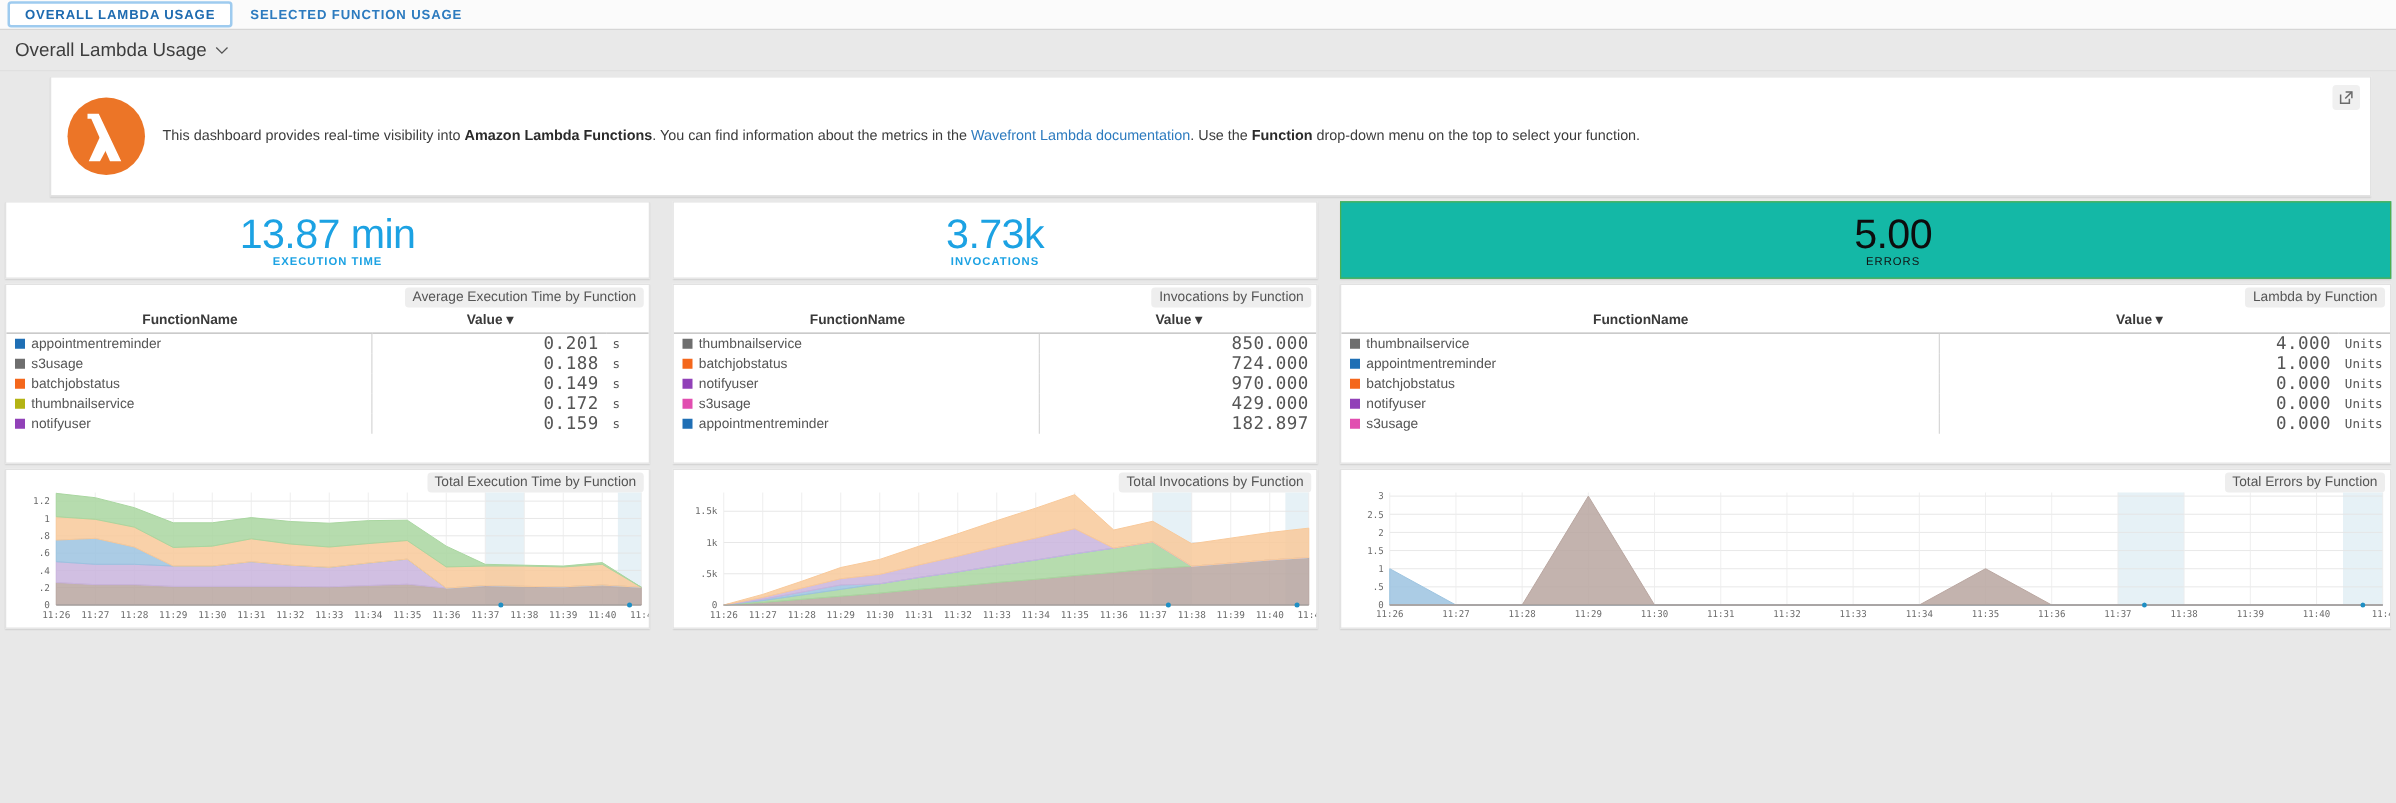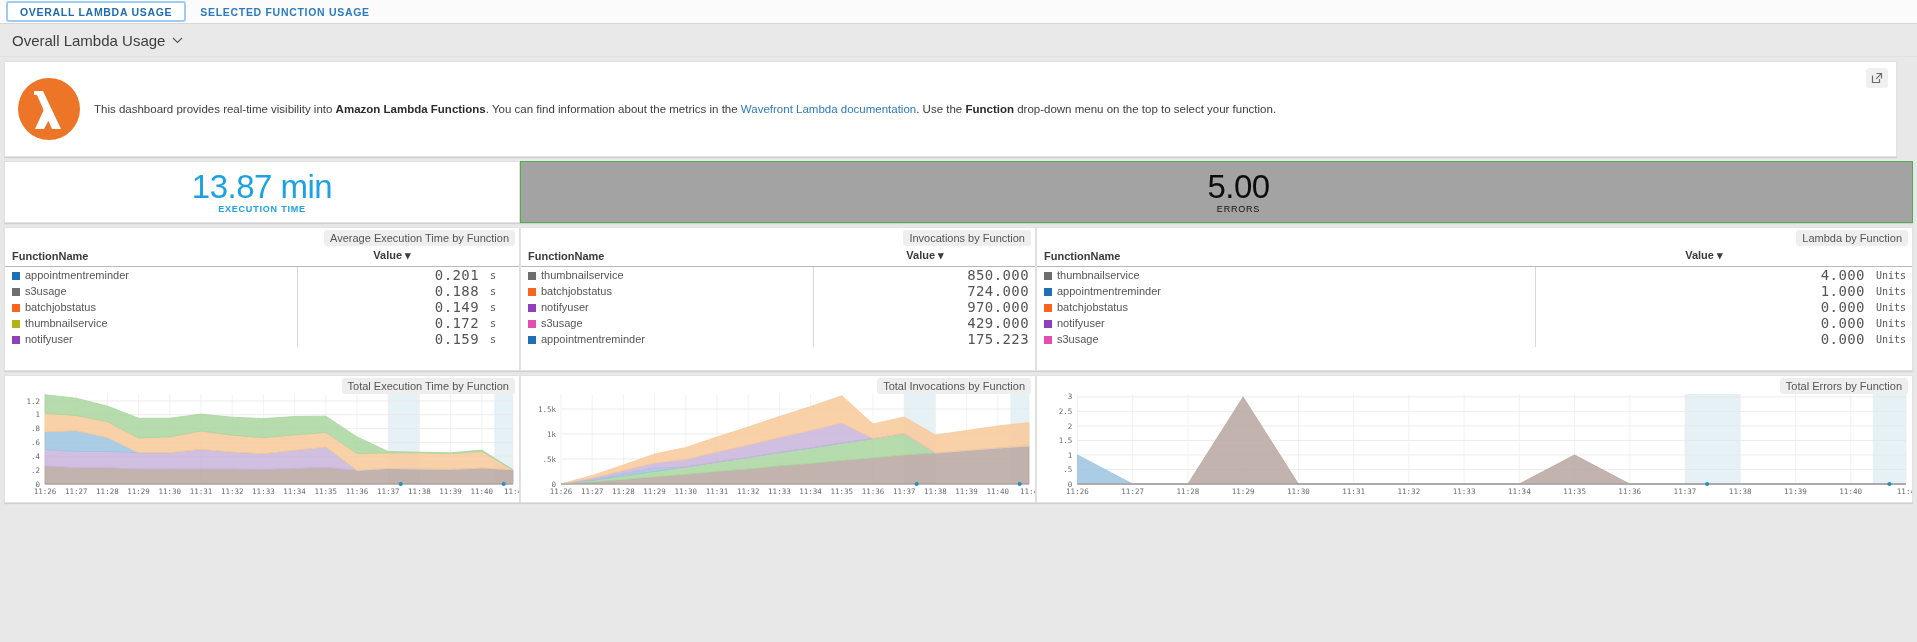--- a/index.html
+++ b/index.html
@@ -42,44 +42,44 @@
 
   
   .card{
     background:#fff;
     border:1px solid #e2e2e2;
     box-shadow:0 1px 1px rgba(0,0,0,.10);
     position:relative;
   }
 
   
-  .banner-wrap{ padding:4px 20px 0 4px; }
+  .banner-wrap{ padding:4px 20px 0 4px;margin-left:36px; }
   .banner{ height:96px; display:flex; align-items:center; }
   .lambda-logo{
     width:62px; height:62px; border-radius:50%;
     background:#ec7527; margin-left:13px; margin-right:14px;
     flex:0 0 auto; position:relative;
   }
   .lambda-logo svg{ position:absolute; left:13px; top:11px; }
   .banner-text{ font-size:11.5px; color:#3c3c3c; line-height:1.4; }
   .banner-text b{ color:#2b2b2b; }
   .banner-text a{ color:#2d7bbf; text-decoration:none; }
   .ext-link{
     position:absolute; top:6px; right:8px;
     width:22px; height:20px; border-radius:3px;
     display:flex; align-items:center; justify-content:center;
     background:#f0f0f0; cursor:pointer;
   }
 
   
-  .row{ display:flex; padding:4px 4px 0 4px; gap:0; }
+  .row{ display:flex; padding:4px 4px 0 4px; gap:18px; }
   .kpi{ height:62px; display:flex; align-items:center; justify-content:center; }
   .kpi.k1{ flex:0 0 516px; }
   .kpi.k2{ flex:0 0 516px; }
-  .kpi.k3{ flex:1 1 auto; background:#a3a3a3; border-color:#4caf50;padding-left:44px; }
+  .kpi.k3{ flex:1 1 auto; background:#14b8a6; border-color:#4caf50;padding-left:44px; }
   .kpi-inner{ text-align:center; line-height:1; }
   .kpi-value{ font-size:33px; font-weight:400; letter-spacing:-.5px; }
   .kpi-label{ font-size:9px; letter-spacing:.8px; margin-top:2px; }
   .kpi.k1 .kpi-value, .kpi.k2 .kpi-value{ color:#1ca2e3; }
   .kpi.k1 .kpi-label, .kpi.k2 .kpi-label{ color:#1ca2e3;font-weight:bold; }
   .kpi.k3 .kpi-value{ color:#0d0d0d; }
   .kpi.k3 .kpi-label{ color:#111; }
 
   
   .panel{ height:144px; overflow:hidden; }
@@ -88,21 +88,21 @@
   .panel.p3{ flex:1 1 auto; }
   .panel-title{
     position:absolute; top:2px; right:4px;
     font-size:11px; color:#555;
     background:#eeeeee; border-radius:3px;
     padding:2px 6px; white-space:nowrap;
   }
   table.tbl{ width:100%; border-collapse:collapse; margin-top:20px; }
   table.tbl th{
     font-size:11px; font-weight:700; color:#3a3a3a;
-    text-align:left; padding:1px 6px 4px 7px;
+    text-align:center; padding:1px 6px 4px 7px;
     border-bottom:1px solid #b9b9b9;
   }
   table.tbl th.val{ text-align:center; }
   table.tbl td{
     font-size:11px; color:#555; padding:0 6px; height:11.6px;
     white-space:nowrap;
   }
   table.tbl td.name{ padding-left:7px; border-right:1px solid #d8d8d8; width:57%; }
   table.tbl td.val{
     text-align:right; font-family:"DejaVu Sans Mono", monospace;
@@ -165,20 +165,26 @@
   </div>
 </div>
 
 <div class="row">
   <div class="card kpi k1">
     <div class="kpi-inner">
       <div class="kpi-value">13.87 min</div>
       <div class="kpi-label">EXECUTION TIME</div>
     </div>
   </div>
+  <div class="card kpi k2">
+    <div class="kpi-inner">
+      <div class="kpi-value">3.73k</div>
+      <div class="kpi-label">INVOCATIONS</div>
+    </div>
+  </div>
   <div class="card kpi k3">
     <div class="kpi-inner">
       <div class="kpi-value">5.00</div>
       <div class="kpi-label">ERRORS</div>
     </div>
   </div>
 </div>
 
 <div class="row">
   <div class="card panel p1">
@@ -237,21 +243,21 @@
           <tr>
             <td class="name"><span class="sw" style="background:#9141b8"></span><span>notifyuser</span></td>
             <td class="val">970.000</td>
           </tr>
           <tr>
             <td class="name"><span class="sw" style="background:#e14eb0"></span><span>s3usage</span></td>
             <td class="val">429.000</td>
           </tr>
           <tr>
             <td class="name"><span class="sw" style="background:#1f6fb5"></span><span>appointmentreminder</span></td>
-            <td class="val">175.223</td>
+            <td class="val">182.897</td>
           </tr>
         </tbody>
       </table>
   </div>
   <div class="card panel p3">
     <div class="panel-title">Lambda by Function</div>
     <table class="tbl">
         <tbody>
           <tr>
             <th>FunctionName</th>

